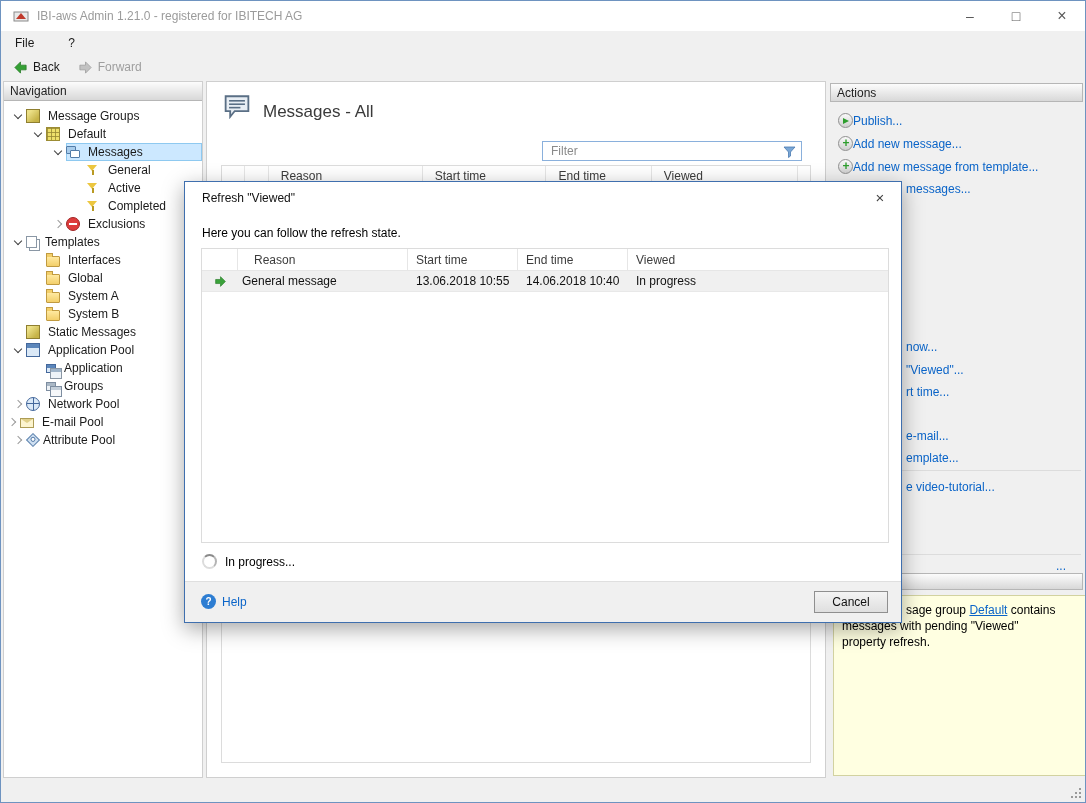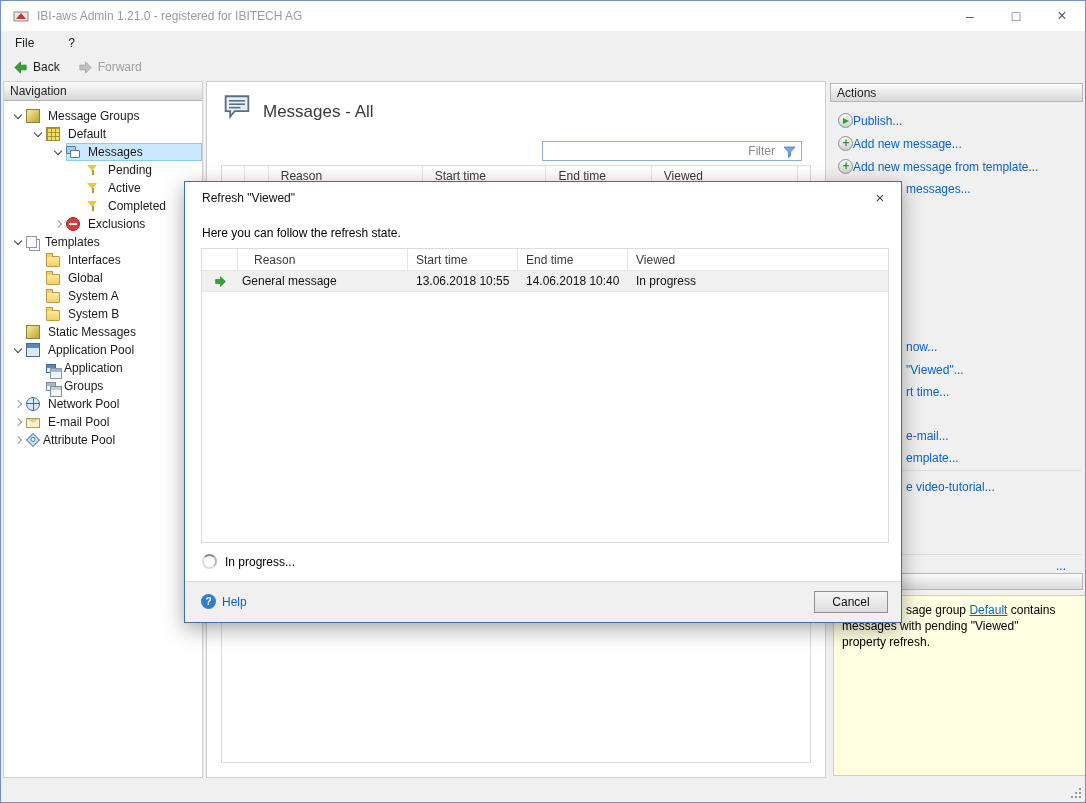--- a/index.html
+++ b/index.html
@@ -56,21 +56,21 @@
   .ti-network::after{content:"";position:absolute;left:0;top:5px;width:12px;height:1px;background:#44689c;}
   .ti-envelope{height:10px;margin-top:2px;background:#fcf4cf;border:1px solid #ad9c55;}
   .ti-envelope::after{content:"";position:absolute;left:0;top:0;border-left:6px solid transparent;border-right:6px solid transparent;border-top:4px solid #e0d08a;}
   .ti-tag{width:10px;height:10px;margin:2px;background:#cfe0f2;border:1px solid #5e82ac;transform:rotate(45deg);}
   .ti-tag::after{content:"";position:absolute;left:1px;top:1px;width:3px;height:3px;background:#fff;border:1px solid #5e82ac;border-radius:50%;}
   
   .main-panel{position:absolute;left:205px;top:80px;width:620px;bottom:24px;background:#fff;border:1px solid #cfcfcf;}
   .mp-title-icon{position:absolute;left:16px;top:12px;}
   .mp-title{position:absolute;left:56px;top:20px;font-size:17px;color:#3a3a3a;}
   .filter-box{position:absolute;left:335px;top:59px;width:260px;height:20px;border:1px solid #8ab0dc;background:#fff;display:flex;align-items:center;}
-  .filter-box input{flex:1;border:none;outline:none;padding:0 8px;font-family:"Liberation Sans",sans-serif;font-size:12px;color:#333;background:transparent;min-width:0;text-align:right;}
+  .filter-box input{flex:1;border:none;outline:none;padding:0 8px;font-family:"Liberation Sans",sans-serif;font-size:12px;color:#333;background:transparent;min-width:0;}
   .filter-box input::placeholder{color:#8a8a8a;}
   .filter-funnel{flex:none;margin-right:5px;}
   .mtable{position:absolute;left:14px;right:14px;top:83px;bottom:14px;border:1px solid #dcdcdc;background:#fff;}
   .mhdr{display:flex;height:19px;border-bottom:1px solid #e6e6e6;color:#3c3c3c;}
   .mc{border-right:1px solid #e6e6e6;padding:3px 0 0 12px;overflow:hidden;white-space:nowrap;}
   .m0{width:24px;padding-left:0;}.m1{width:24px;padding-left:0;}.m2{width:158px;}.m3{width:127px;}.m4{width:108px;}.m5{width:150px;}
   .m6{flex:1;border-right:none;}
   
   .actions-panel{position:absolute;left:829px;top:80px;right:2px;bottom:24px;}
   .actions-panel .panel-header{margin-top:2px;border:1px solid #b6b6b6;}
@@ -175,21 +175,21 @@
         <div class="trow-body">
           <span class="ti ti-chat"></span>
           <span class="tlabel">Messages</span>
         </div>
       </div>
 
       <div class="trow" style="padding-left:66px">
         <span class="tw"></span>
         <div class="trow-body">
           <span class="ti ti-funnel"></span>
-          <span class="tlabel">Pending</span>
+          <span class="tlabel">General</span>
         </div>
       </div>
 
       <div class="trow" style="padding-left:66px">
         <span class="tw"></span>
         <div class="trow-body">
           <span class="ti ti-funnel"></span>
           <span class="tlabel">Active</span>
         </div>
       </div>
@@ -283,21 +283,21 @@
       </div>
 
       <div class="trow" style="padding-left:6px">
         <span class="tw tw-col"></span>
         <div class="trow-body">
           <span class="ti ti-network"></span>
           <span class="tlabel">Network Pool</span>
         </div>
       </div>
 
-      <div class="trow" style="padding-left:6px">
+      <div class="trow" style="">
         <span class="tw tw-col"></span>
         <div class="trow-body">
           <span class="ti ti-envelope"></span>
           <span class="tlabel">E-mail Pool</span>
         </div>
       </div>
 
       <div class="trow" style="padding-left:6px">
         <span class="tw tw-col"></span>
         <div class="trow-body">

